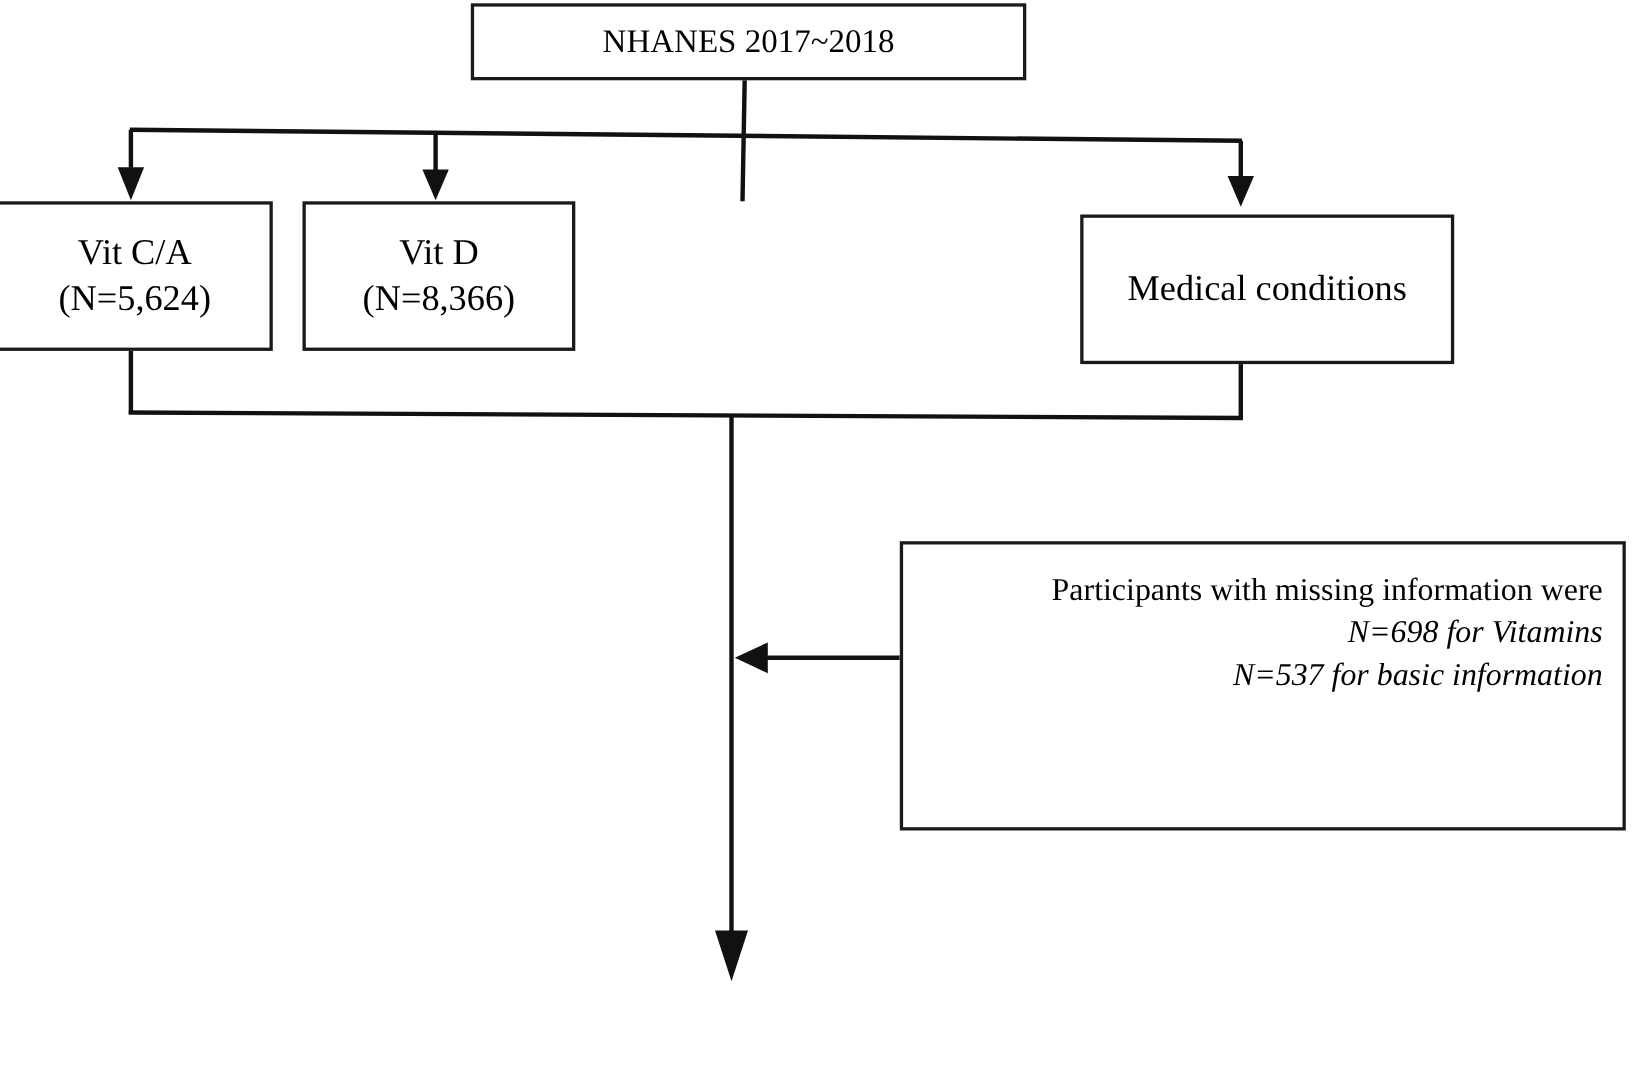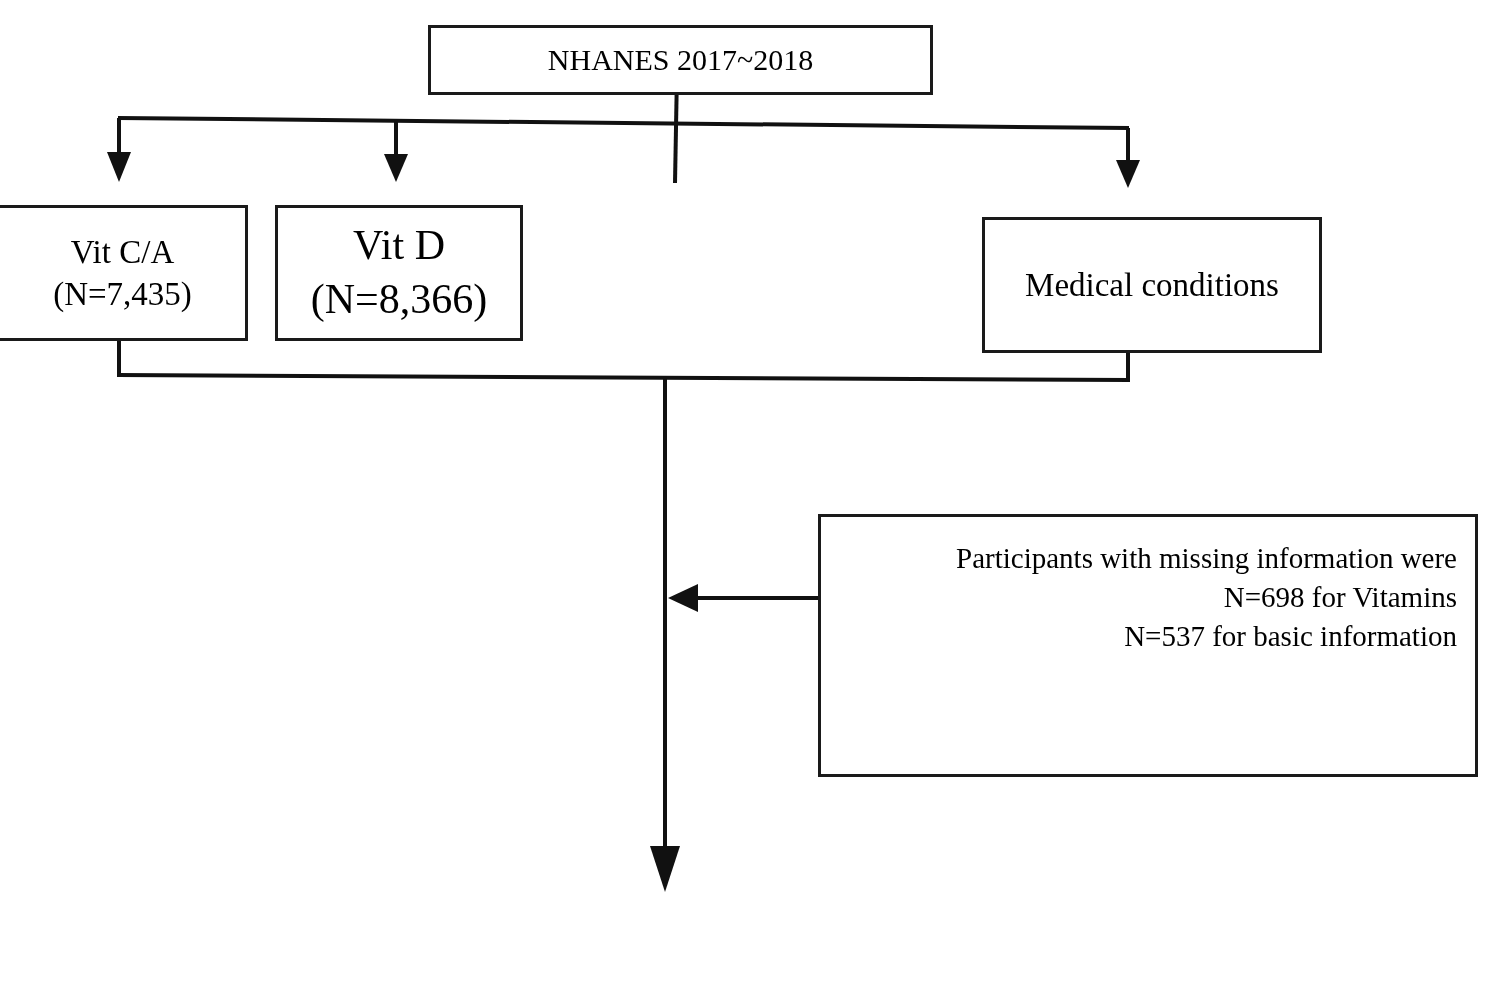--- a/index.html
+++ b/index.html
@@ -28,21 +28,20 @@
   .node {
     position: absolute;
     box-sizing: border-box;
     border: 3px solid #1a1a1a;
     background: #ffffff;
     display: flex;
     align-items: center;
     justify-content: center;
     text-align: center;
     line-height: 1.28;
-    margin-top: 22px;
   }
   .node .line {
     display: block;
     white-space: nowrap;
   }
 
   
   #node-root {
     left: 428px;
     top: 3px;
@@ -57,21 +56,21 @@
     top: 183px;
     width: 251px;
     height: 136px;
     font-size: 33px;
   }
   #node-vitd {
     left: 275px;
     top: 183px;
     width: 248px;
     height: 136px;
-    font-size: 42px;
+    font-size: 33px;
   }
   #node-basic {
     left: 560px;
     top: 183px;
     width: 362px;
     height: 136px;
     font-size: 33px;
   }
   #node-medical {
     left: 982px;
@@ -88,20 +87,21 @@
     width: 660px;
     height: 263px;
     display: block;
     text-align: right;
     padding: 22px 18px 0 22px;
     font-size: 29px;
     line-height: 1.34;
   }
   #node-exclusion .indent {
     padding-left: 54px;
+    font-style: italic;
   }
 
   
   #node-final {
     left: 228px;
     top: 894px;
     width: 872px;
     height: 96px;
     font-size: 31px;
   }
@@ -150,21 +150,21 @@
     </g>
   </svg>
 
   <div class="node" id="node-root">
     <span class="line">NHANES 2017~2018</span>
   </div>
 
   <div class="node" id="node-vitca">
     <div>
       <span class="line">Vit C/A</span>
-      <span class="line">(N=7,435)</span>
+      <span class="line">(N=5,624)</span>
     </div>
   </div>
 
   <div class="node" id="node-vitd">
     <div>
       <span class="line">Vit D</span>
       <span class="line">(N=8,366)</span>
     </div>
   </div>
 

